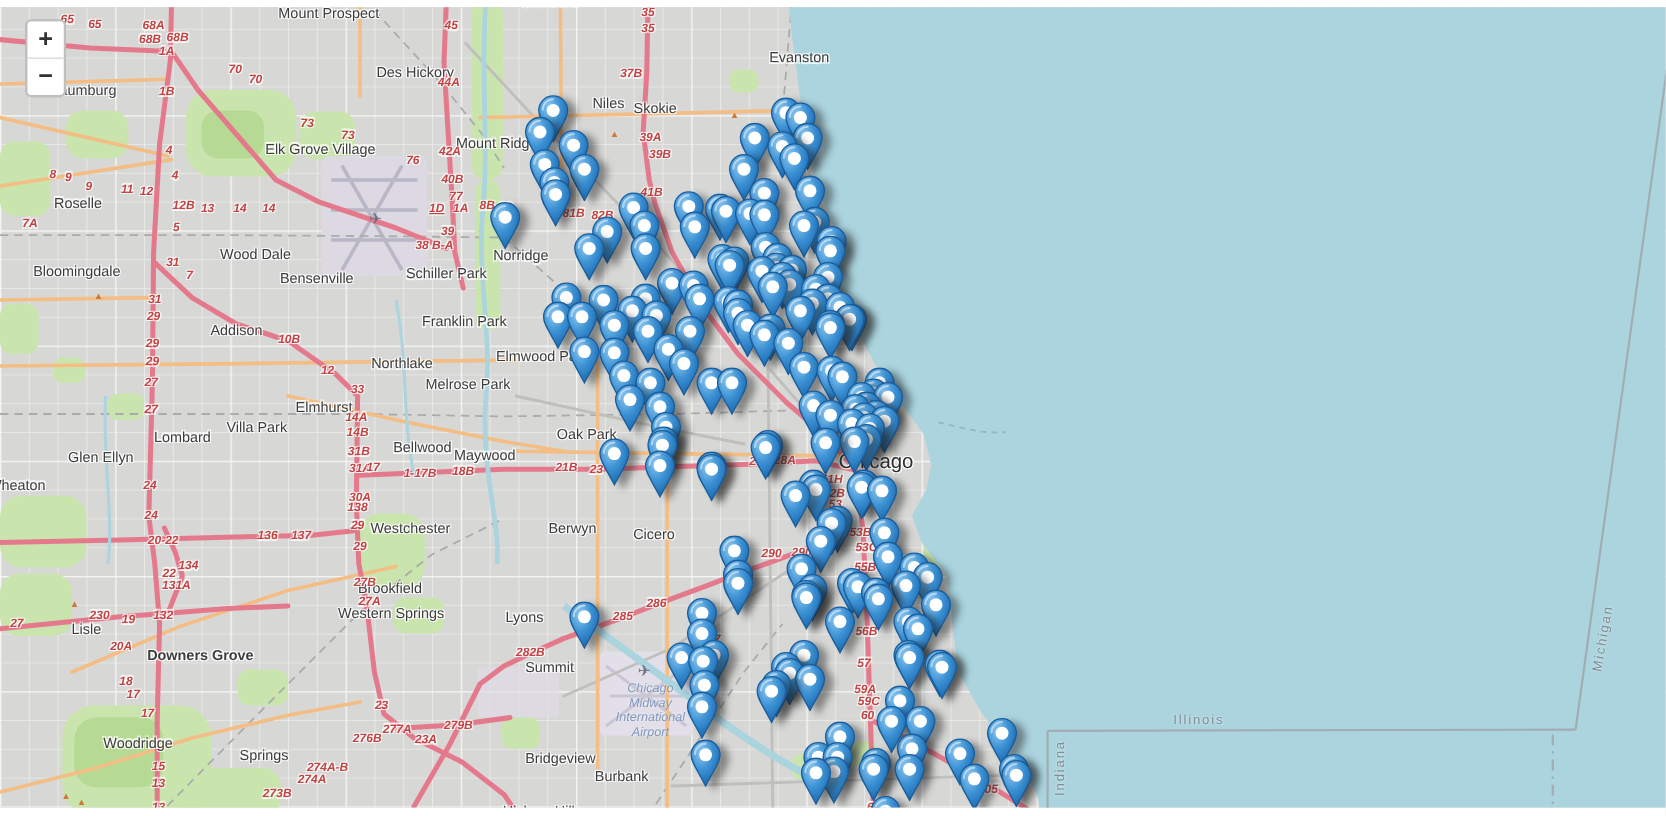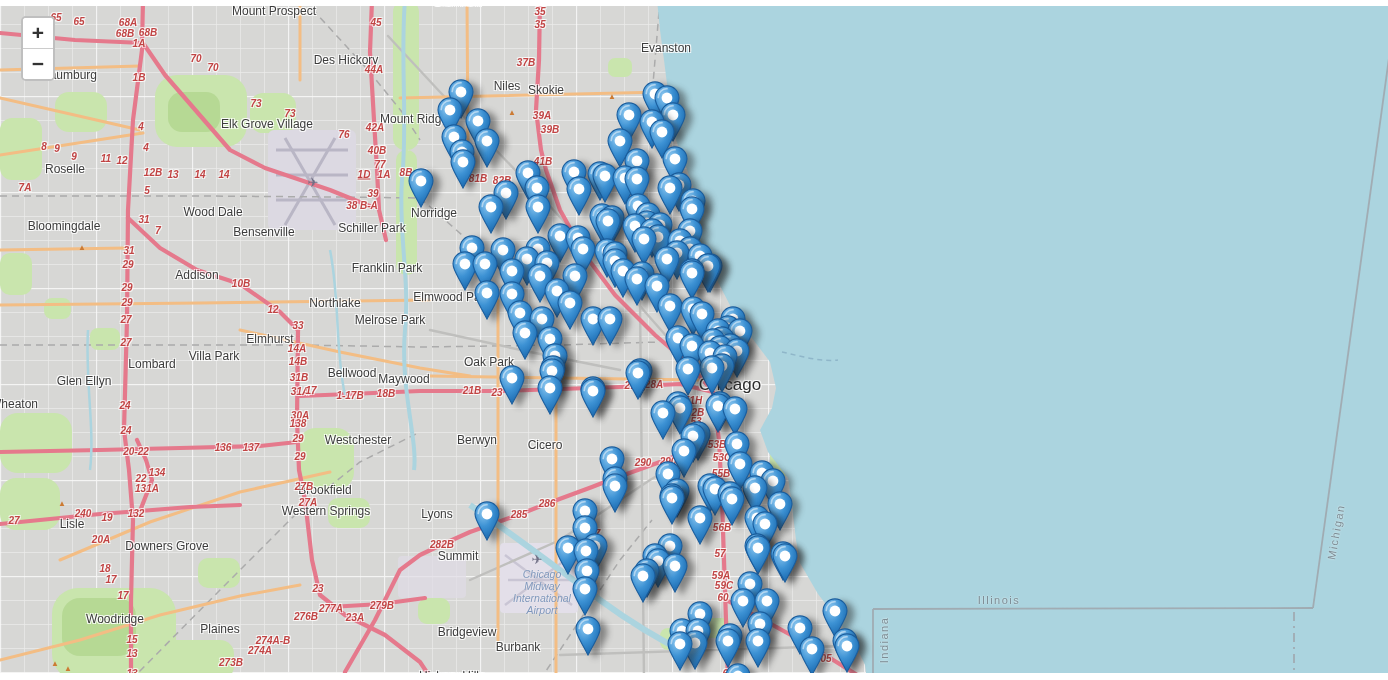--- a/index.html
+++ b/index.html
@@ -203,31 +203,31 @@
         <div class="place" style="left: 452px; top: 297px;">Elmwood Park</div>
         <div class="place" style="left: 270px; top: 339px;">Elmhurst</div>
         <div class="place" style="left: 390px; top: 320px;">Melrose Park</div>
         <div class="place" style="left: 214px; top: 356px;">Villa Park</div>
         <div class="place" style="left: 152px; top: 364px;">Lombard</div>
         <div class="place" style="left: 404px; top: 379px;">Maywood</div>
         <div class="place" style="left: 352px; top: 373px;">Bellwood</div>
         <div class="place" style="left: 489px; top: 362px;">Oak Park</div>
         <div class="place" style="left: 84px; top: 381px;">Glen Ellyn</div>
         <div class="place" style="left: 14px; top: 404px;">Wheaton</div>
-        <div class="place" style="left: 358px; top: 440px;">Westchester</div>
+        <div class="place" style="left: 342px; top: 440px;">Westchester</div>
         <div class="place" style="left: 477px; top: 440px;">Berwyn</div>
         <div class="place" style="left: 545px; top: 445px;">Cicero</div>
         <div class="place" style="left: 325px; top: 490px;">Brookfield</div>
         <div class="place" style="left: 326px; top: 511px;">Western Springs</div>
         <div class="place" style="left: 437px; top: 514px;">Lyons</div>
         <div class="place" style="left: 458px; top: 556px;">Summit</div>
         <div class="place" style="left: 72px; top: 524px;">Lisle</div>
-        <div class="place" style="left: 167px; top: 546px;">Downers Grove</div>
+        <div class="place" style="left: 167px; top: 546px; font-weight: bold;">Downers Grove</div>
         <div class="place" style="left: 115px; top: 619px;">Woodridge</div>
-        <div class="place" style="left: 220px; top: 629px;">Plaines</div>
+        <div class="place" style="left: 220px; top: 629px;">Springs</div>
         <div class="place" style="left: 467px; top: 632px;">Bridgeview</div>
         <div class="place" style="left: 518px; top: 647px;">Burbank</div>
         <div class="place" style="left: 452px; top: 676px;">Hickory Hills</div>
         <div class="bigcity" style="left: 730px; top: 385px;">Chicago</div>
         <div class="roadlab" style="left: 56px; top: 17px;">65</div>
         <div class="roadlab" style="left: 79px; top: 21px;">65</div>
         <div class="roadlab" style="left: 128px; top: 22px;">68A</div>
         <div class="roadlab" style="left: 125px; top: 33px;">68B</div>
         <div class="roadlab" style="left: 148px; top: 32px;">68B</div>
         <div class="roadlab" style="left: 139px; top: 43px;">1A</div>
@@ -300,21 +300,21 @@
         <div class="roadlab" style="left: 640px; top: 387px;">25</div>
         <div class="roadlab" style="left: 630px; top: 385px;">27</div>
         <div class="roadlab" style="left: 654px; top: 384px;">28A</div>
         <div class="roadlab" style="left: 643px; top: 462px;">290</div>
         <div class="roadlab" style="left: 668px; top: 461px;">290</div>
         <div class="roadlab" style="left: 592px; top: 485px; margin-top: 48px;">287</div>
         <div class="roadlab" style="left: 547px; top: 503px;">286</div>
         <div class="roadlab" style="left: 519px; top: 514px;">285</div>
         <div class="roadlab" style="left: 442px; top: 544px;">282B</div>
         <div class="roadlab" style="left: 14px; top: 520px;">27</div>
-        <div class="roadlab" style="left: 83px; top: 513px;">240</div>
+        <div class="roadlab" style="left: 83px; top: 513px;">230</div>
         <div class="roadlab" style="left: 107px; top: 517px;">19</div>
         <div class="roadlab" style="left: 136px; top: 513px;">132</div>
         <div class="roadlab" style="left: 141px; top: 478px;">22</div>
         <div class="roadlab" style="left: 157px; top: 472px;">134</div>
         <div class="roadlab" style="left: 147px; top: 488px;">131A</div>
         <div class="roadlab" style="left: 136px; top: 451px;">20-22</div>
         <div class="roadlab" style="left: 101px; top: 539px;">20A</div>
         <div class="roadlab" style="left: 105px; top: 568px;">18</div>
         <div class="roadlab" style="left: 111px; top: 579px;">17</div>
         <div class="roadlab" style="left: 123px; top: 595px;">17</div>

